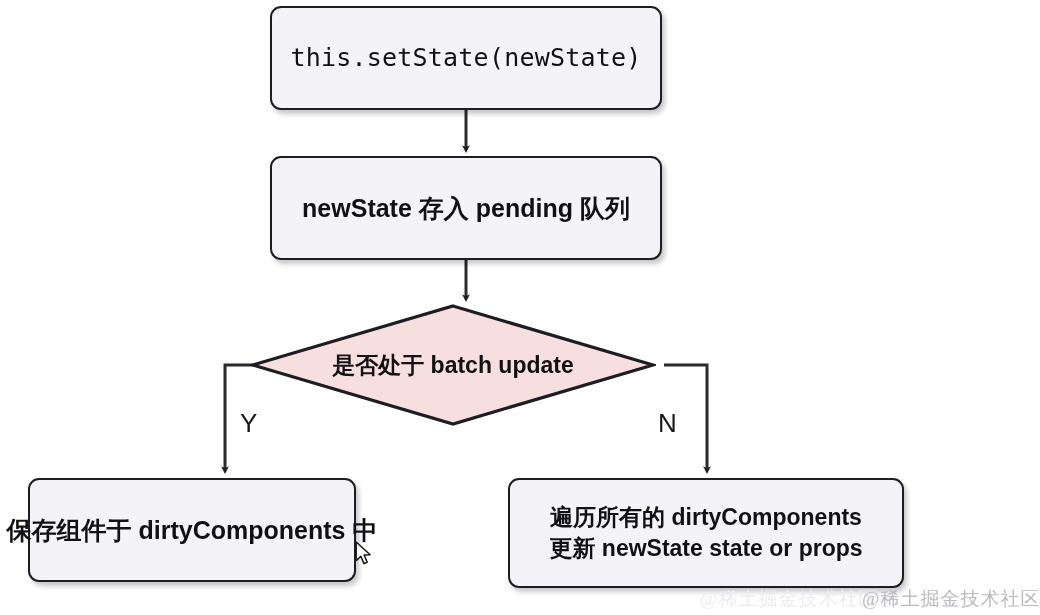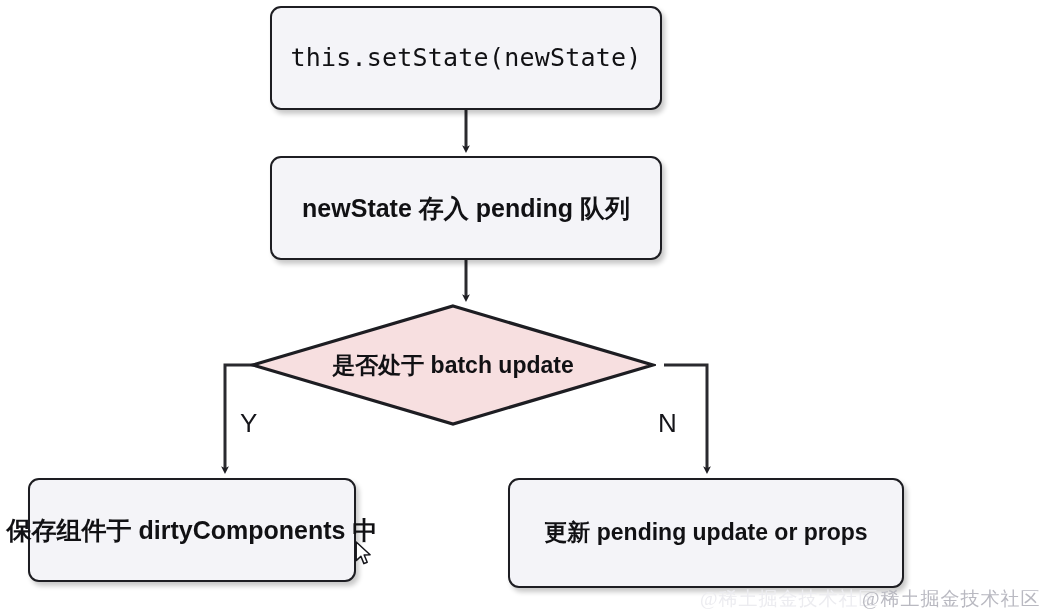--- a/index.html
+++ b/index.html
@@ -196,21 +196,22 @@
   </div>
 
   <div class="branch-label" id="label-yes">Y</div>
   <div class="branch-label" id="label-no">N</div>
 
   <div class="node node-sans" id="node-dirty">
     <span class="node-text">保存组件于 dirtyComponents 中</span>
   </div>
 
   <div class="node node-sans node-multiline" id="node-traverse">
-    <span class="node-text">更新 pending update or props</span>
+    <span class="node-text">遍历所有的 dirtyComponents</span>
+    <span class="node-text">更新 newState state or props</span>
   </div>
 
   <div class="watermark" id="watermark-faint">@稀土掘金技术社区</div>
   <div class="watermark" id="watermark-main">@稀土掘金技术社区</div>
 
   <svg id="mouse-cursor" viewBox="0 0 17 25" xmlns="http://www.w3.org/2000/svg">
     <path d="M 1.2 1 L 1.2 19.6 L 5.9 15.2 L 8.9 22.6 L 12.2 21.2 L 9.2 14.0 L 15.1 13.7 Z" fill="#ffffff" stroke="#15151a" stroke-width="1.5" stroke-linejoin="round"></path>
   </svg>
 
 </div>

